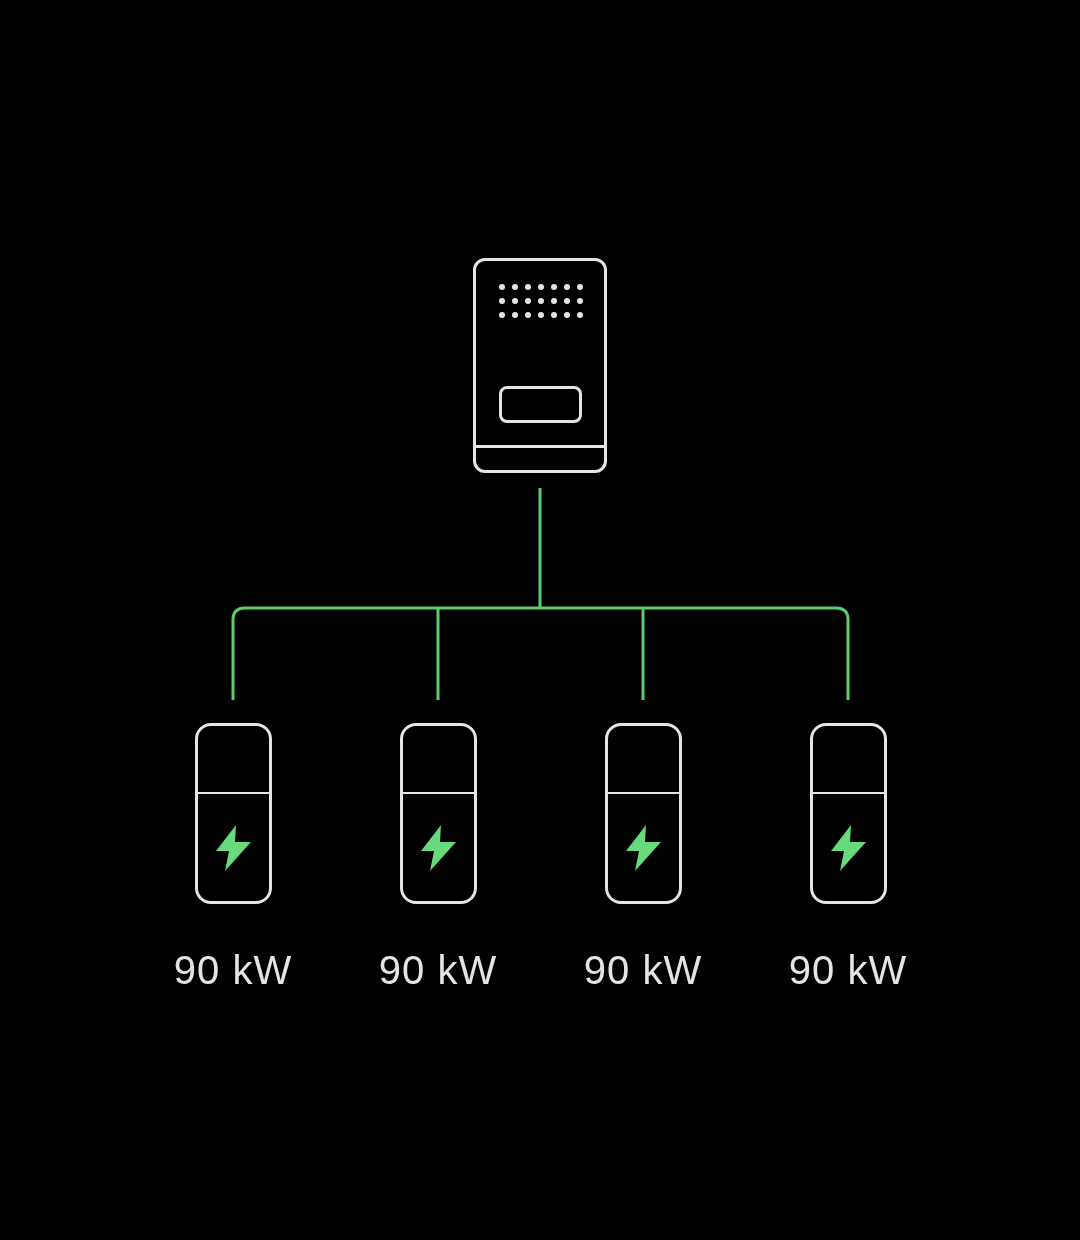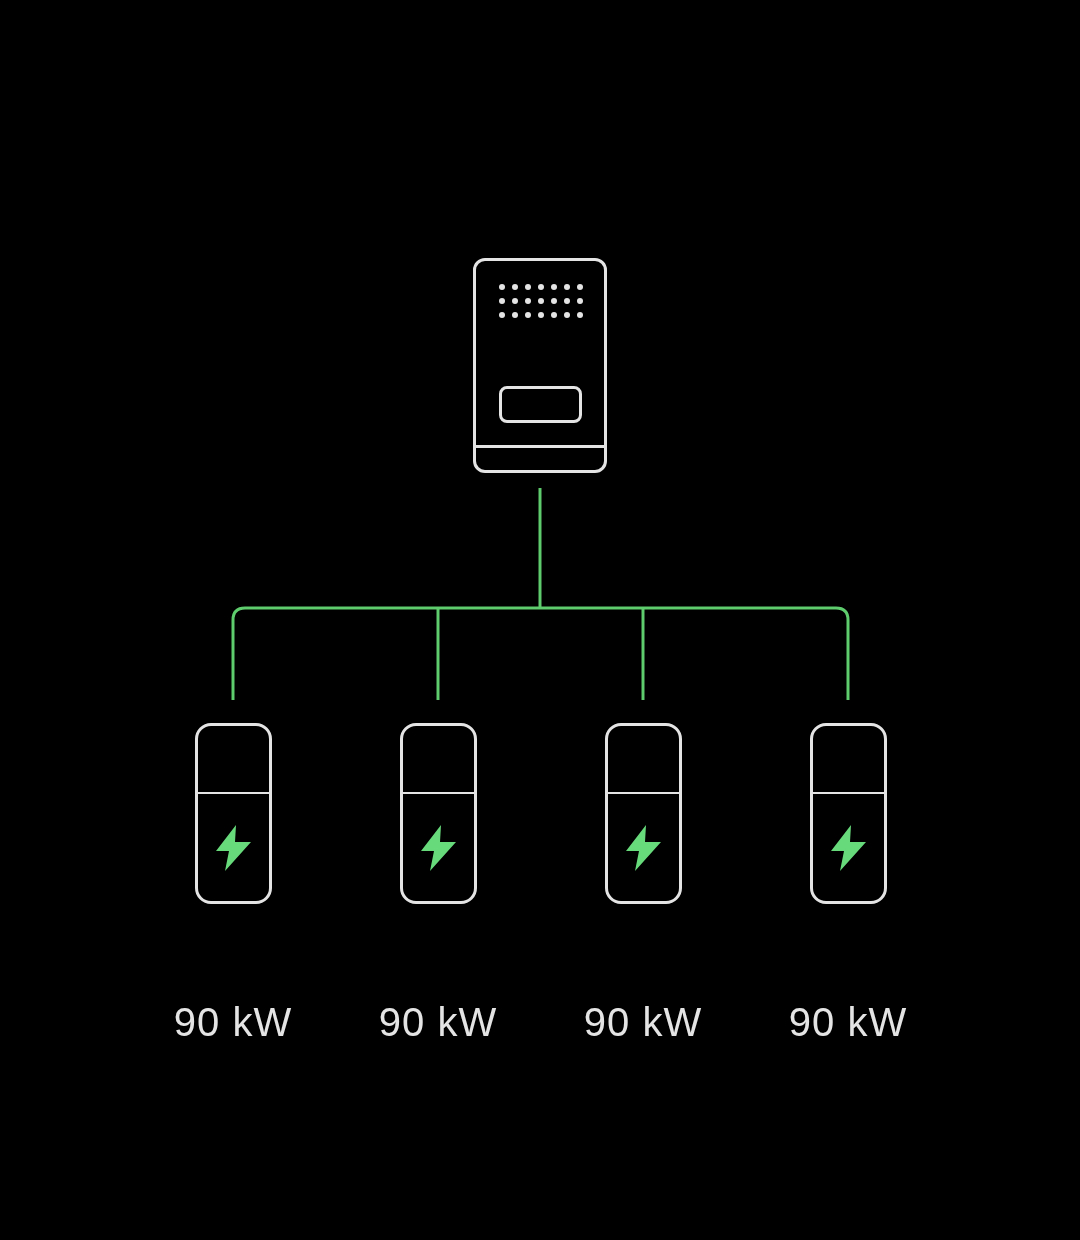--- a/index.html
+++ b/index.html
@@ -90,21 +90,21 @@
   .bolt {
     width: 35px; height: 46px;
   }
   .bolt polygon {
     fill: var(--bolt, #67da7b);
   }
 
   
   .power-label {
     position: absolute;
-    top: 1000px;
+    top: 948px;
     width: 170px;
     text-align: center;
     font-size: 40px;
     font-weight: 400;
     letter-spacing: 1px;
     line-height: 44px;
     color: var(--label, #e4e4e4);
   }
 </style>
 </head>

